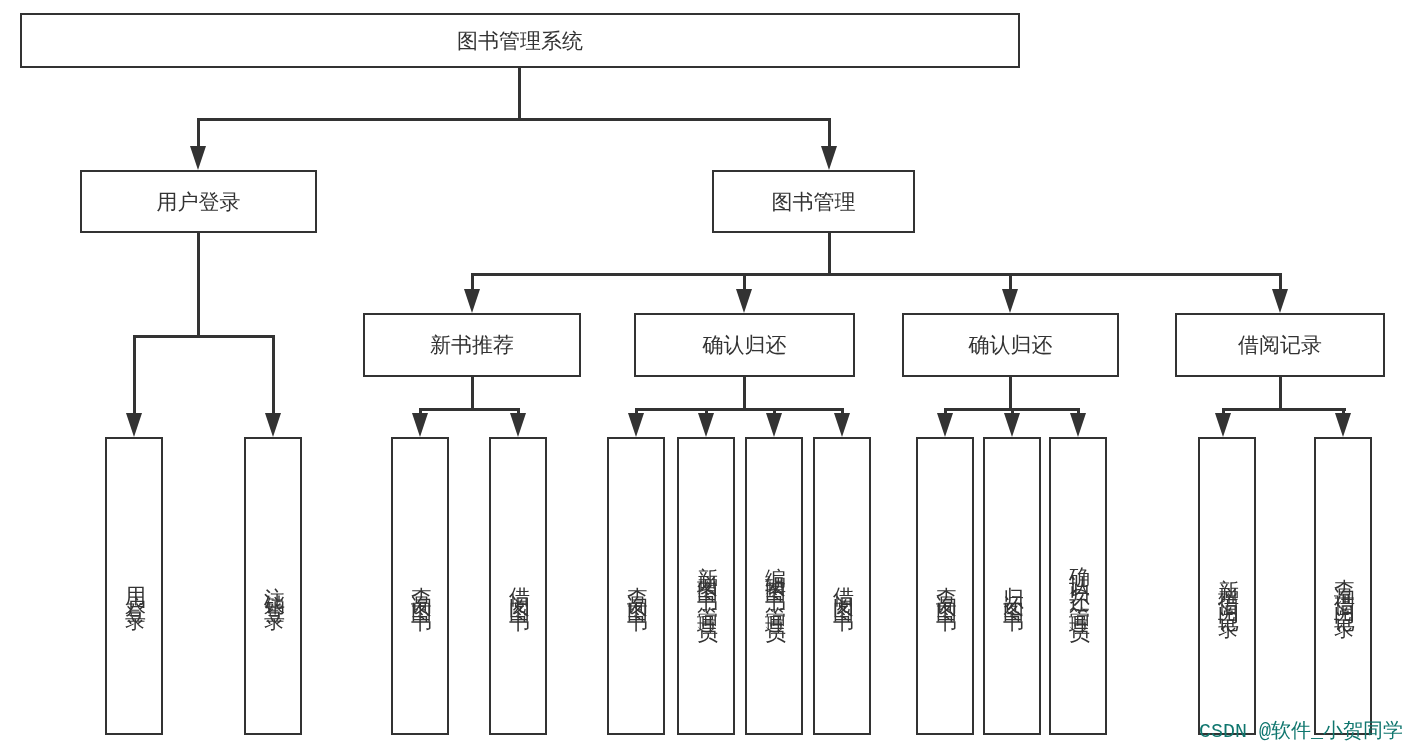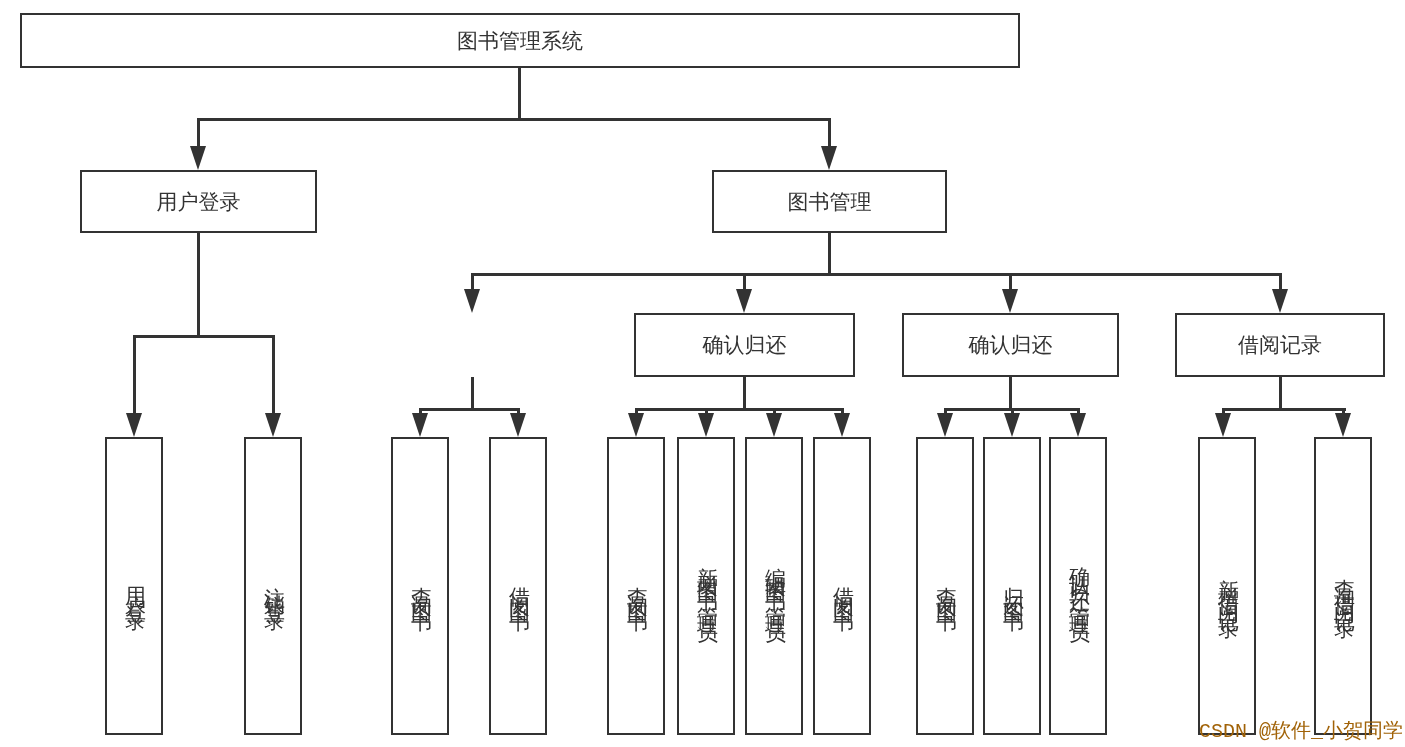--- a/index.html
+++ b/index.html
@@ -37,21 +37,21 @@
     position:absolute;width:0;height:0;
     border-left:8px solid transparent;
     border-right:8px solid transparent;
     border-top:24px solid #333;
     z-index:1;
   }
   .watermark{
     position:absolute;
     right:2px;bottom:3px;
     font-size:20px;
-    color:#a16207;
+    color:#0f766e;
     z-index:6;
     white-space:nowrap;
   }
 </style>
 </head>
 <body>
 
 <div class="canvas">
 
   <div class="box" style="left:20px;top:13px;width:1000px;height:55px;">
@@ -61,21 +61,21 @@
   <div class="vl" style="left:518px;top:68px;height:50px;"></div>
   <div class="hl" style="left:197px;top:118px;width:634px;"></div>
   <div class="vl" style="left:197px;top:118px;height:30px;"></div>
   <div class="arrow" style="left:190px;top:146px;"></div>
   <div class="vl" style="left:828px;top:118px;height:30px;"></div>
   <div class="arrow" style="left:821px;top:146px;"></div>
 
   <div class="box" style="left:80px;top:170px;width:237px;height:63px;">
     <span>用户登录</span>
   </div>
-  <div class="box" style="left:712px;top:170px;width:235px;height:63px;">
+  <div class="box" style="left:712px;top:170px;width:203px;height:63px;">
     <span>图书管理</span>
   </div>
 
   <div class="vl" style="left:197px;top:233px;height:102px;"></div>
   <div class="hl" style="left:133px;top:335px;width:142px;"></div>
   <div class="vl" style="left:133px;top:335px;height:80px;"></div>
   <div class="arrow" style="left:126px;top:413px;"></div>
   <div class="vl" style="left:272px;top:335px;height:80px;"></div>
   <div class="arrow" style="left:265px;top:413px;"></div>
 
@@ -83,20 +83,23 @@
   <div class="hl" style="left:471px;top:273px;width:811px;"></div>
   <div class="vl" style="left:471px;top:273px;height:20px;"></div>
   <div class="arrow" style="left:464px;top:289px;"></div>
   <div class="vl" style="left:743px;top:273px;height:20px;"></div>
   <div class="arrow" style="left:736px;top:289px;"></div>
   <div class="vl" style="left:1009px;top:273px;height:20px;"></div>
   <div class="arrow" style="left:1002px;top:289px;"></div>
   <div class="vl" style="left:1279px;top:273px;height:20px;"></div>
   <div class="arrow" style="left:1272px;top:289px;"></div>
 
+  <div class="box" style="left:363px;top:313px;width:218px;height:64px;">
+    <span>新书推荐</span>
+  </div>
   <div class="box" style="left:634px;top:313px;width:221px;height:64px;">
     <span>确认归还</span>
   </div>
   <div class="box" style="left:902px;top:313px;width:217px;height:64px;">
     <span>确认归还</span>
   </div>
   <div class="box" style="left:1175px;top:313px;width:210px;height:64px;">
     <span>借阅记录</span>
   </div>
 

